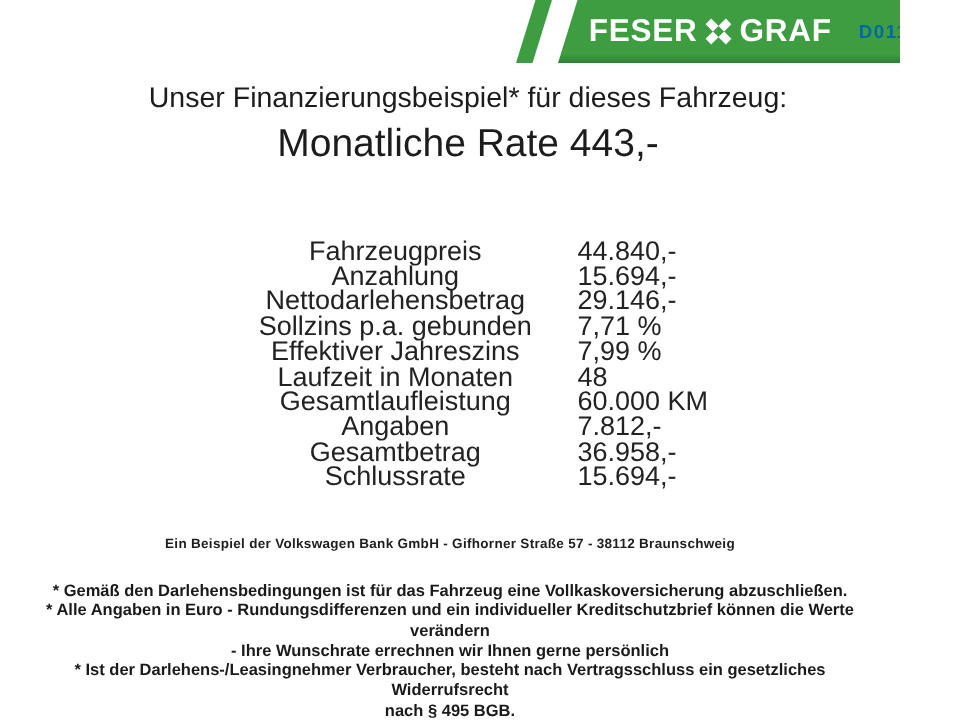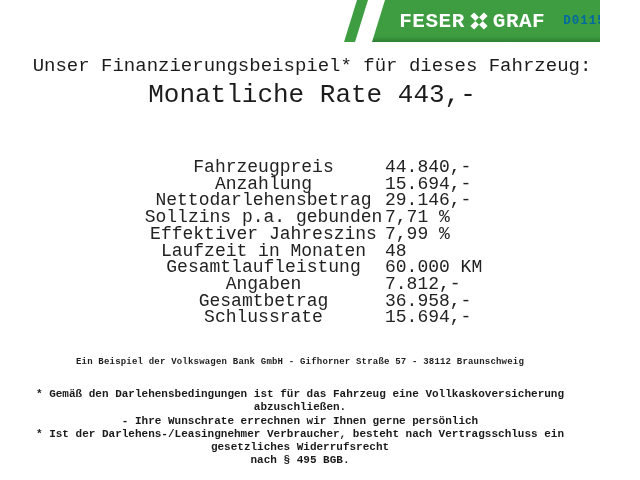--- a/index.html
+++ b/index.html
@@ -1,18 +1,18 @@
 <!DOCTYPE html>
 <html><head>
 <meta charset="utf-8">
 <style>
   html,body { margin:0; padding:0; background:#ffffff; }
   .page {
     position:relative; width:600px; height:480px; overflow:hidden;
-    background:#ffffff; font-family:Liberation Mono, monospace; color:#1e1e1e;
+    background:#ffffff; font-family:Liberation Sans, sans-serif; color:#1e1e1e;
   }
 
   
   .banner { position:absolute; top:0; left:0; width:640px; height:42px; }
   .banner-main {
     position:absolute; inset:0;
     background:linear-gradient(#3e9d41, #3e9d41 86%, #2e7f33);
     clip-path:polygon(385px 0, 640px 0, 640px 42px, 372px 42px);
   }
   .banner-stripe {
@@ -145,20 +145,21 @@
     <span class="aos"><span style="color: rgb(43, 108, 196);">A</span><span style="color: rgb(58, 122, 58);">O</span><span style="color: rgb(224, 90, 32);">S</span><span style="color: rgb(240, 168, 24);">2</span><span style="color: rgb(74, 163, 42);">4</span></span>
     <span class="dom">.com</span>
   </aside>
 
   <footer>
     <div class="bank">Ein Beispiel der Volkswagen Bank GmbH - Gifhorner Straße 57 - 38112 Braunschweig</div>
     <div class="disc">
 
         <div>* Gemäß den Darlehensbedingungen ist für das Fahrzeug eine Vollkaskoversicherung abzuschließen.</div>
 
+        <div>* Alle Angaben in Euro - Rundungsdifferenzen und ein individueller Kreditschutzbrief können die Werte verändern</div>
 
         <div>- Ihre Wunschrate errechnen wir Ihnen gerne persönlich</div>
 
         <div>* Ist der Darlehens-/Leasingnehmer Verbraucher, besteht nach Vertragsschluss ein gesetzliches Widerrufsrecht</div>
 
         <div>nach § 495 BGB.</div>
       </div>
   </footer>
 
 </div>

